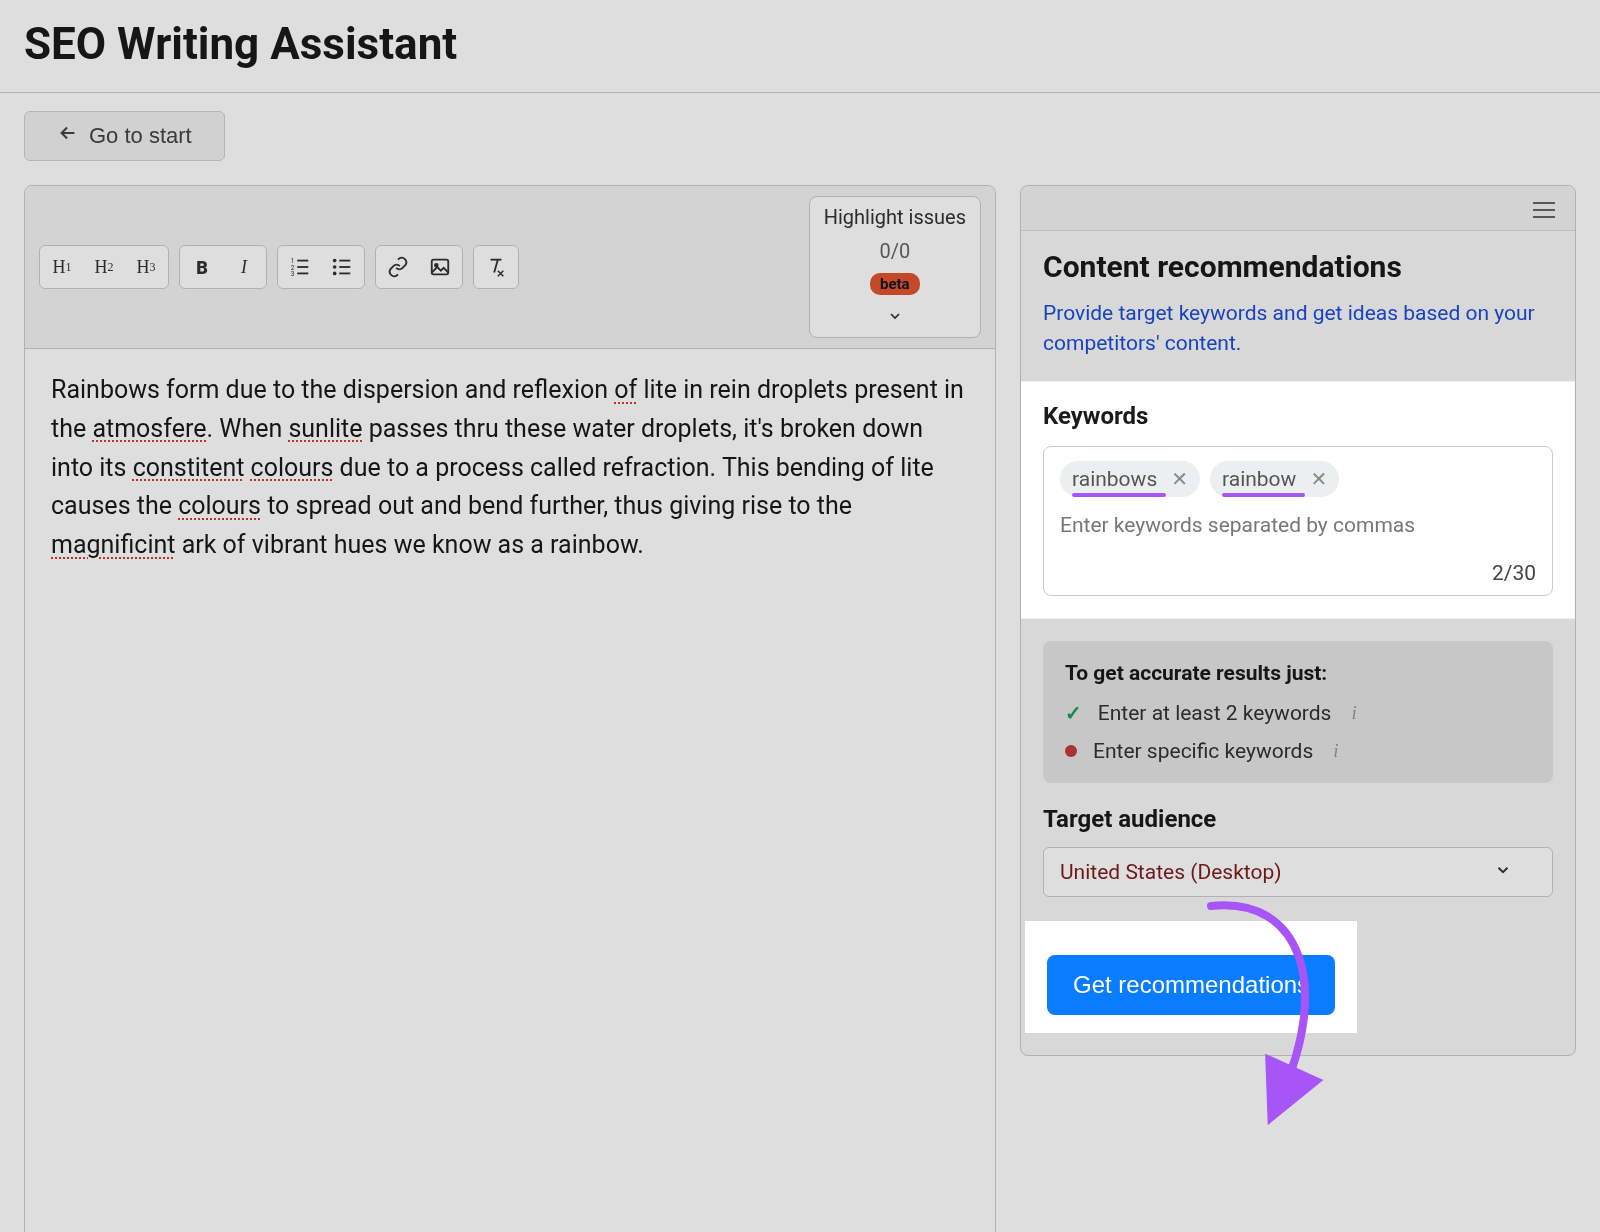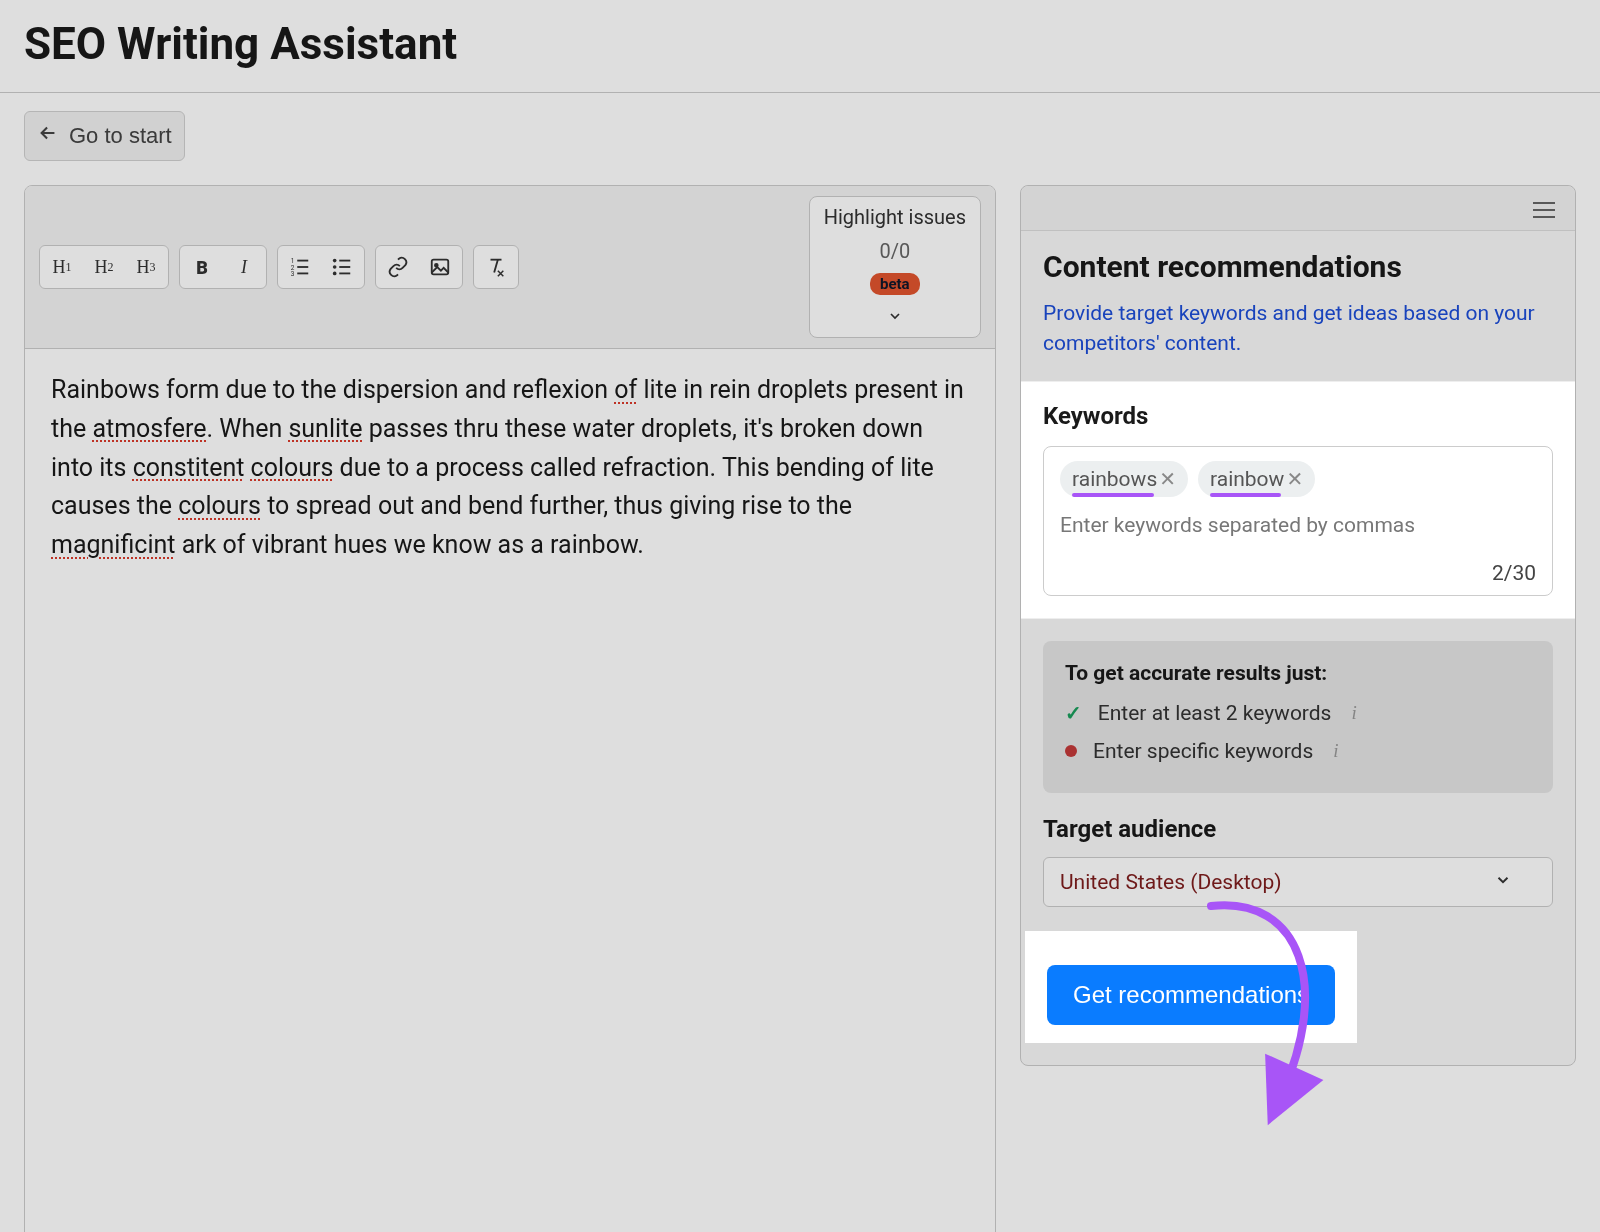--- a/index.html
+++ b/index.html
@@ -7,21 +7,21 @@
 
 
 .dim-overlay { position: absolute; top: 0; left: 0; right: 0; bottom: 0; background: rgba(0,0,0,0.13); pointer-events: none; z-index: 50; }
 
 .page-title { font-size: 44px; font-weight: 700; padding: 18px 24px 22px; }
 
 .header-border { border-top: 1px solid #ccc; }
 
 .controls-row { padding: 18px 24px 0; }
 
-.back-btn { display: inline-flex; align-items: center; gap: 10px; background: #f0f0f0; border: 1px solid #d0d0d0; border-radius: 6px; padding: 10px 12px; font-size: 22px; color: #444; cursor: pointer; }
+.back-btn { display: inline-flex; align-items: center; gap: 10px; background: #f0f0f0; border: 1px solid #d0d0d0; border-radius: 6px; padding: 10px 32px; font-size: 22px; color: #444; cursor: pointer; }
 
 .main-row { display: flex; gap: 24px; padding: 24px; align-items: flex-start; }
 
 .editor-panel { flex: 1; border: 1px solid #ccc; border-radius: 8px; background: #fff; overflow: hidden; }
 
 .toolbar { display: flex; align-items: center; gap: 10px; padding: 10px 14px; border-bottom: 1px solid #ccc; background: #f3f3f3; }
 
 .tool-group { display: inline-flex; align-items: center; gap: 2px; background: #fff; border: 1px solid #ccc; border-radius: 6px; padding: 2px; }
 .tool-btn { width: 40px; height: 38px; display: inline-flex; align-items: center; justify-content: center; font-size: 18px; color: #333; cursor: pointer; border-radius: 4px; }
 .tool-btn.small-label { font-family: Georgia, serif; font-weight: 500; }
@@ -40,30 +40,30 @@
 
 .side-body { padding: 18px 22px 22px; }
 .side-title { font-size: 30px; font-weight: 700; margin-bottom: 14px; }
 .side-desc { font-size: 21px; color: #1d4ed8; line-height: 1.45; margin-bottom: 22px; }
 
 .keywords-section { background: #fff; margin: 0 -22px; padding: 20px 22px 22px; position: relative; z-index: 100; border-top: 1px solid #eee; border-bottom: 1px solid #eee; }
 .kw-label { font-size: 24px; font-weight: 700; margin-bottom: 16px; }
 
 .kw-box { border: 1px solid #ccc; border-radius: 8px; padding: 14px 16px 10px; position: relative; }
 .kw-chips { display: flex; flex-wrap: wrap; gap: 10px; margin-bottom: 16px; }
-.kw-chip { display: inline-flex; align-items: center; gap: 0; background: #eceff0; color: #555; padding: 6px 12px; border-radius: 20px; font-size: 21px; position: relative; }
+.kw-chip { display: inline-flex; align-items: center; gap: 12px; background: #eceff0; color: #555; padding: 6px 12px; border-radius: 20px; font-size: 21px; position: relative; }
 .kw-chip .underline { position: absolute; left: 12px; right: 34px; bottom: 0px; height: 4px; background: #a855f7; border-radius: 2px; }
 .kw-chip .x { color: #888; cursor: pointer; font-size: 20px; margin-left: 2px; }
 .kw-placeholder { color: #777; font-size: 21px; margin-bottom: 48px; }
 .kw-counter { position: absolute; right: 16px; bottom: 10px; color: #444; font-size: 21px; }
 
 .tips-box { background: #e5e5e5; border-radius: 8px; margin: 22px 0; padding: 20px 22px; }
 .tips-title { font-weight: 700; font-size: 21px; margin-bottom: 16px; }
 .tip-row { display: flex; align-items: center; gap: 16px; font-size: 21px; color: #333; margin-bottom: 14px; }
-.tip-row:last-child { margin-bottom: 10px; }
+.tip-row:last-child { margin-bottom: 0; }
 .tip-check { color: #1a9e5c; font-size: 20px; font-weight: 900; }
 .tip-dot { width: 12px; height: 12px; background: #c43a3a; border-radius: 50%; display: inline-block; }
 .tip-info { color: #999; font-style: italic; font-family: Georgia, serif; font-size: 19px; margin-left: 4px; }
 
 .target-label { font-size: 24px; font-weight: 700; margin-bottom: 14px; }
 .target-select { width: 100%; border: 1px solid #ccc; border-radius: 6px; padding: 12px 40px 12px 16px; font-size: 21px; color: #7f1d1d; background: #fff; position: relative; cursor: pointer; display: flex; align-items: center; justify-content: space-between; }
 
 .cta-wrap { background: #fff; margin: 24px -18px 0 -18px; padding: 18px 22px; position: relative; z-index: 100; display: inline-block; }
 .cta-btn { background: #0a7cff; color: #fff; font-size: 24px; font-weight: 500; padding: 16px 26px; border: none; border-radius: 8px; cursor: pointer; margin-top: 16px; }
 

